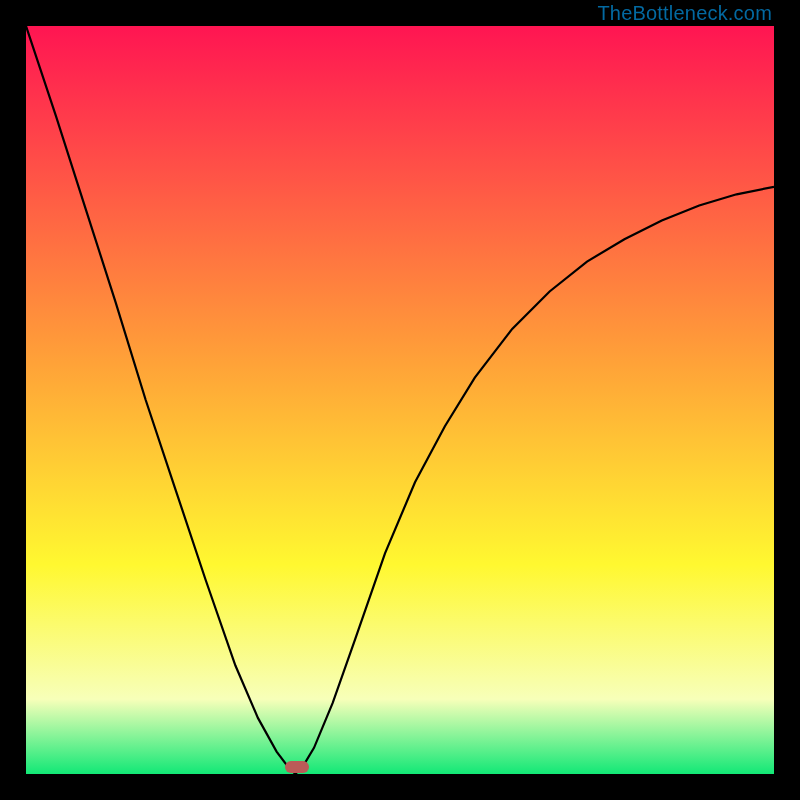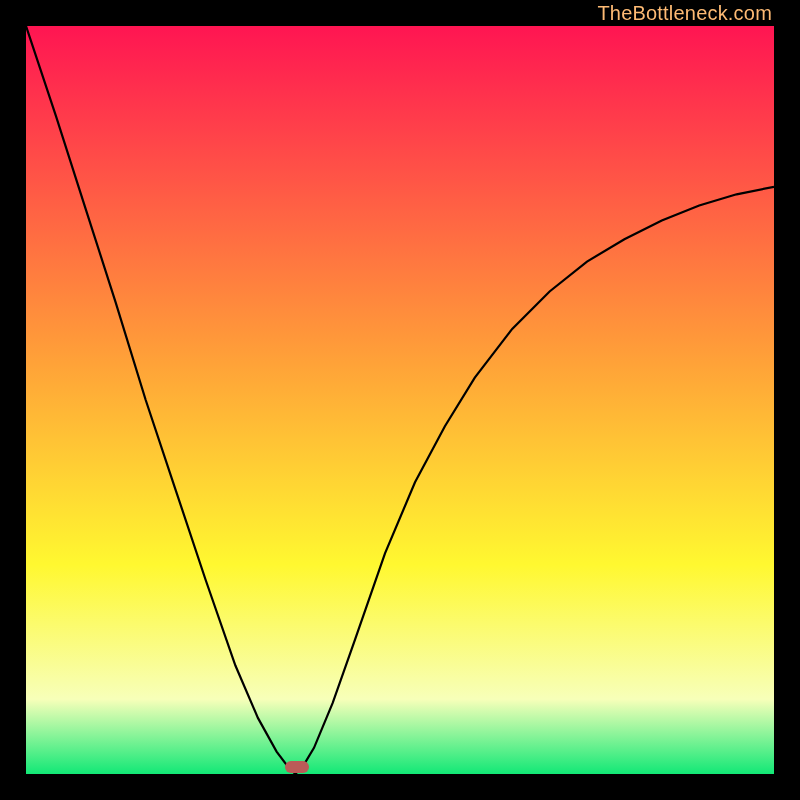--- a/index.html
+++ b/index.html
@@ -24,21 +24,21 @@
     left: 0;
     top: 0;
     width: 748px;
     height: 748px;
     
   }
   .watermark {
     position: absolute;
     top: 2px;
     right: 28px;
-    color: #fdba74;
+    color: #0369a1;
     font-size: 20px;
     font-weight: 400;
     letter-spacing: 0.2px;
     white-space: nowrap;
   }
   svg.curve {
     position: absolute;
     left: 0;
     top: 0;
     width: 748px;

